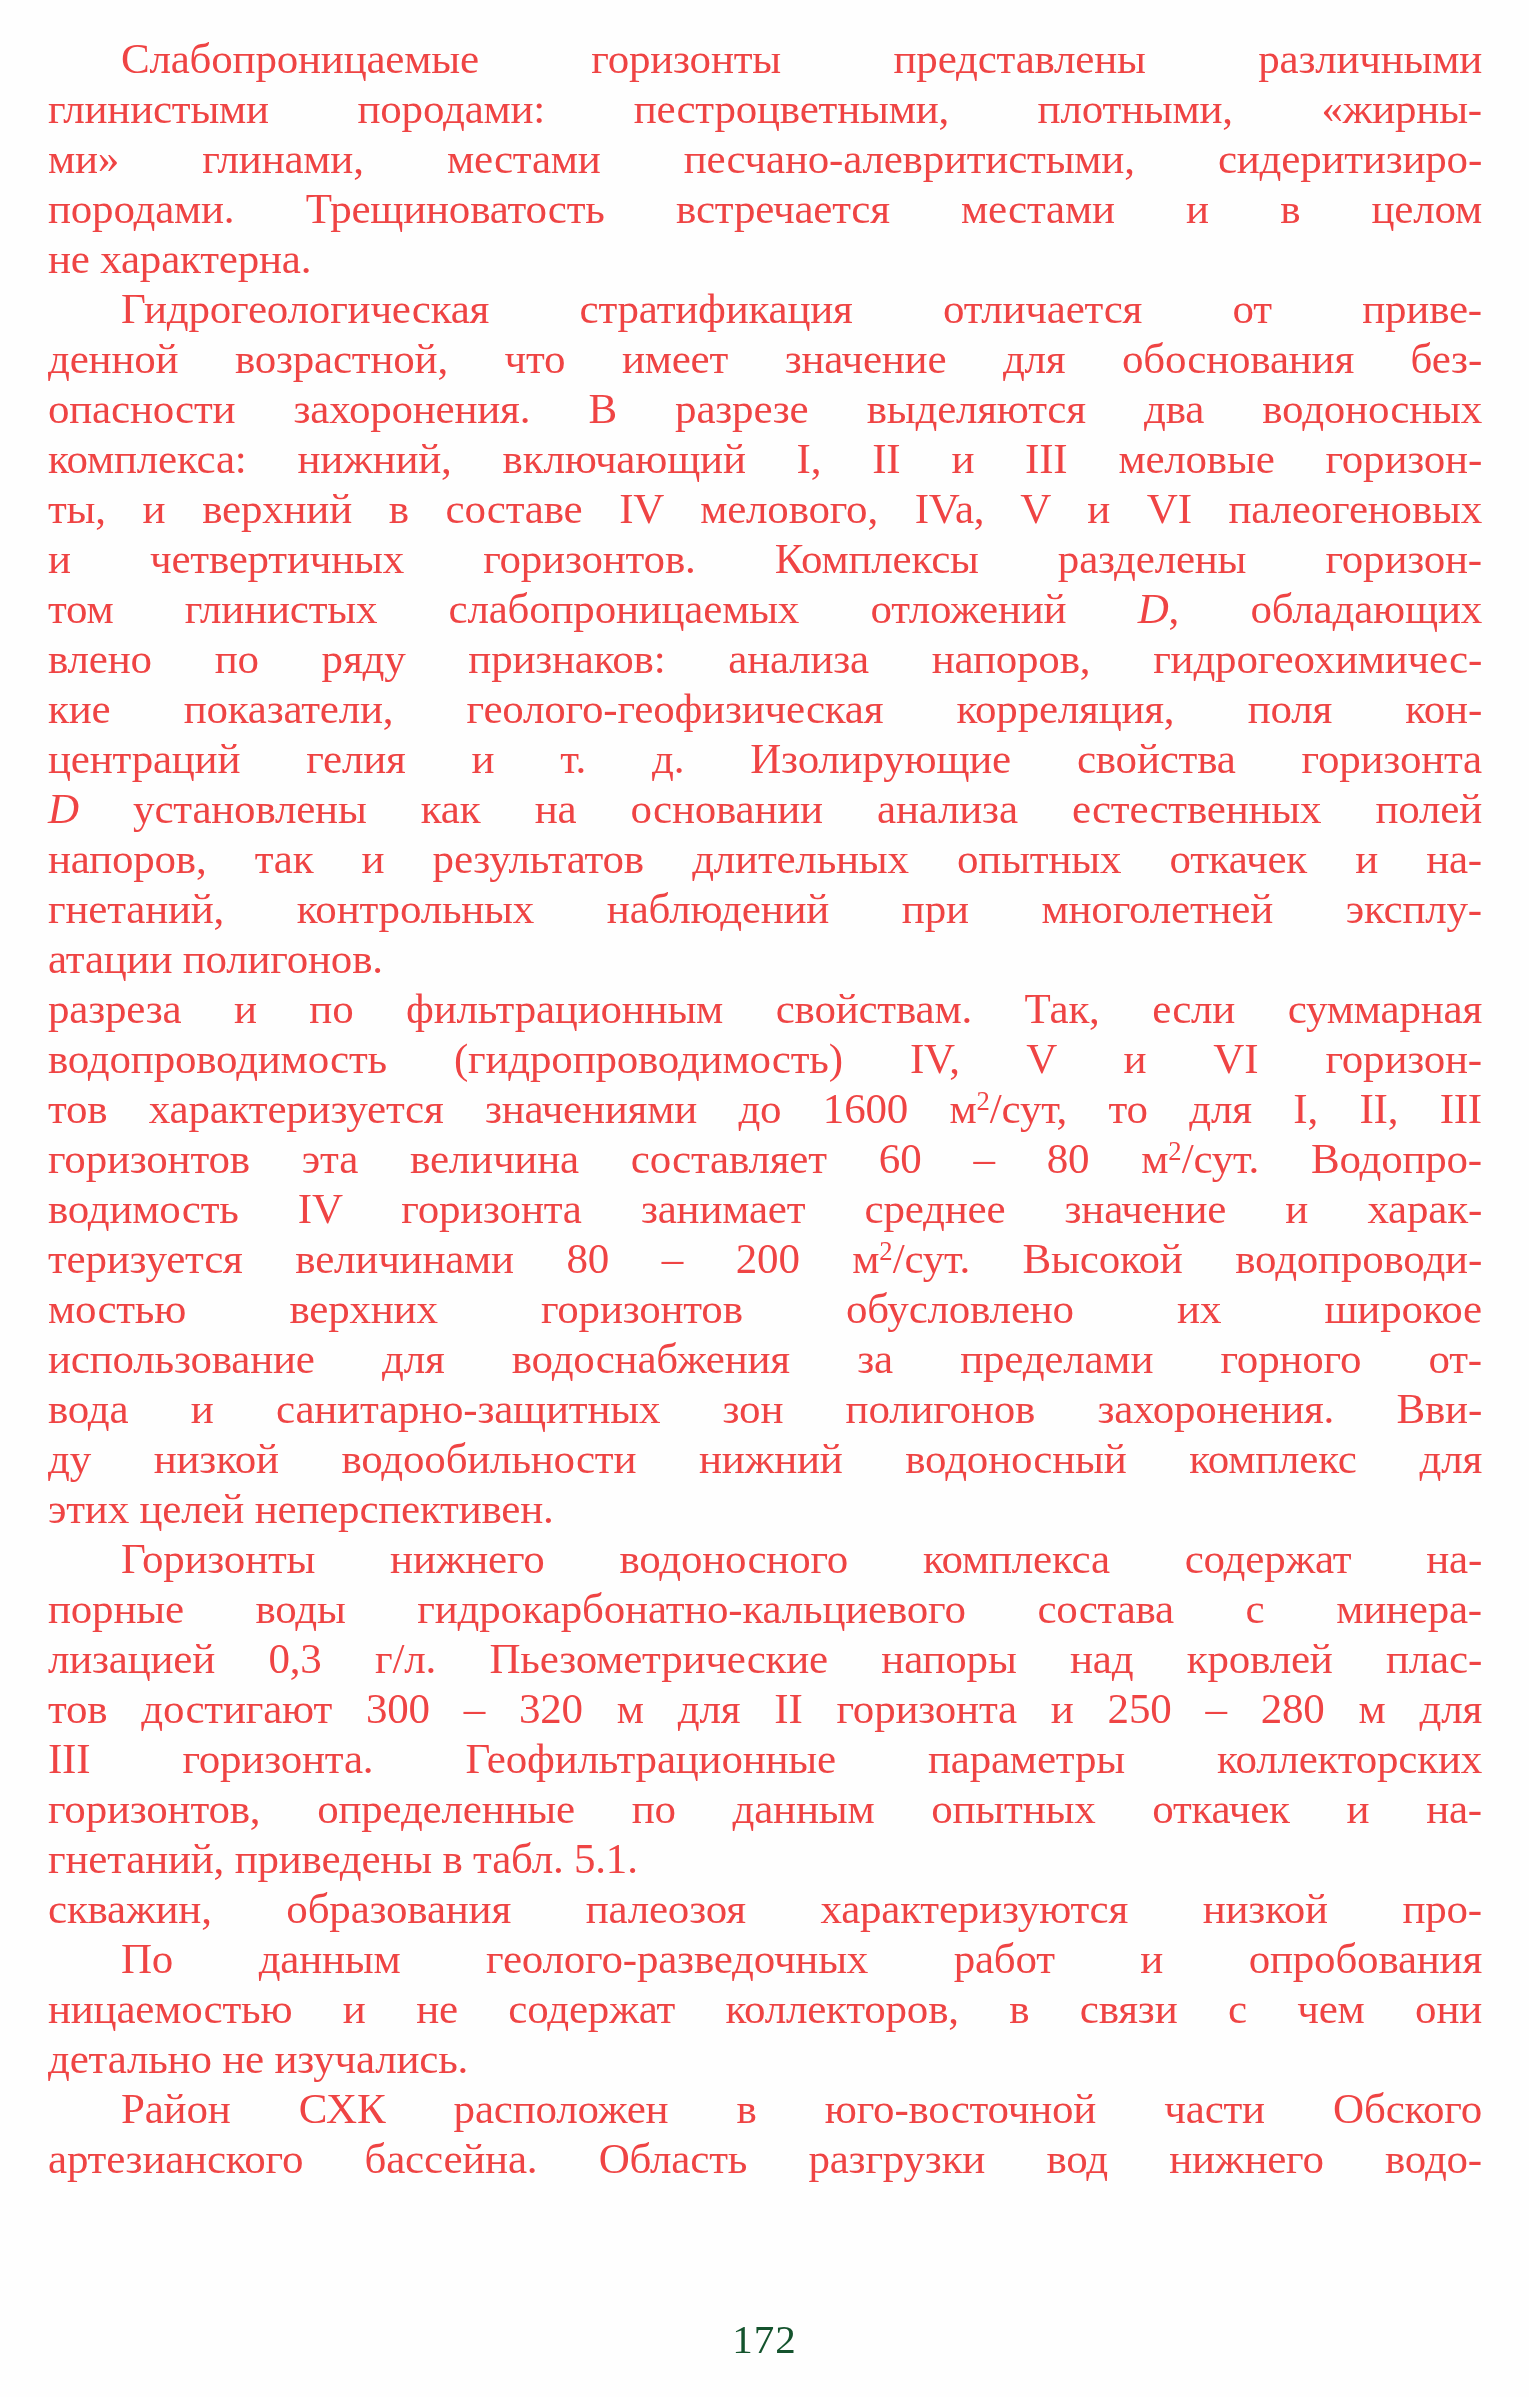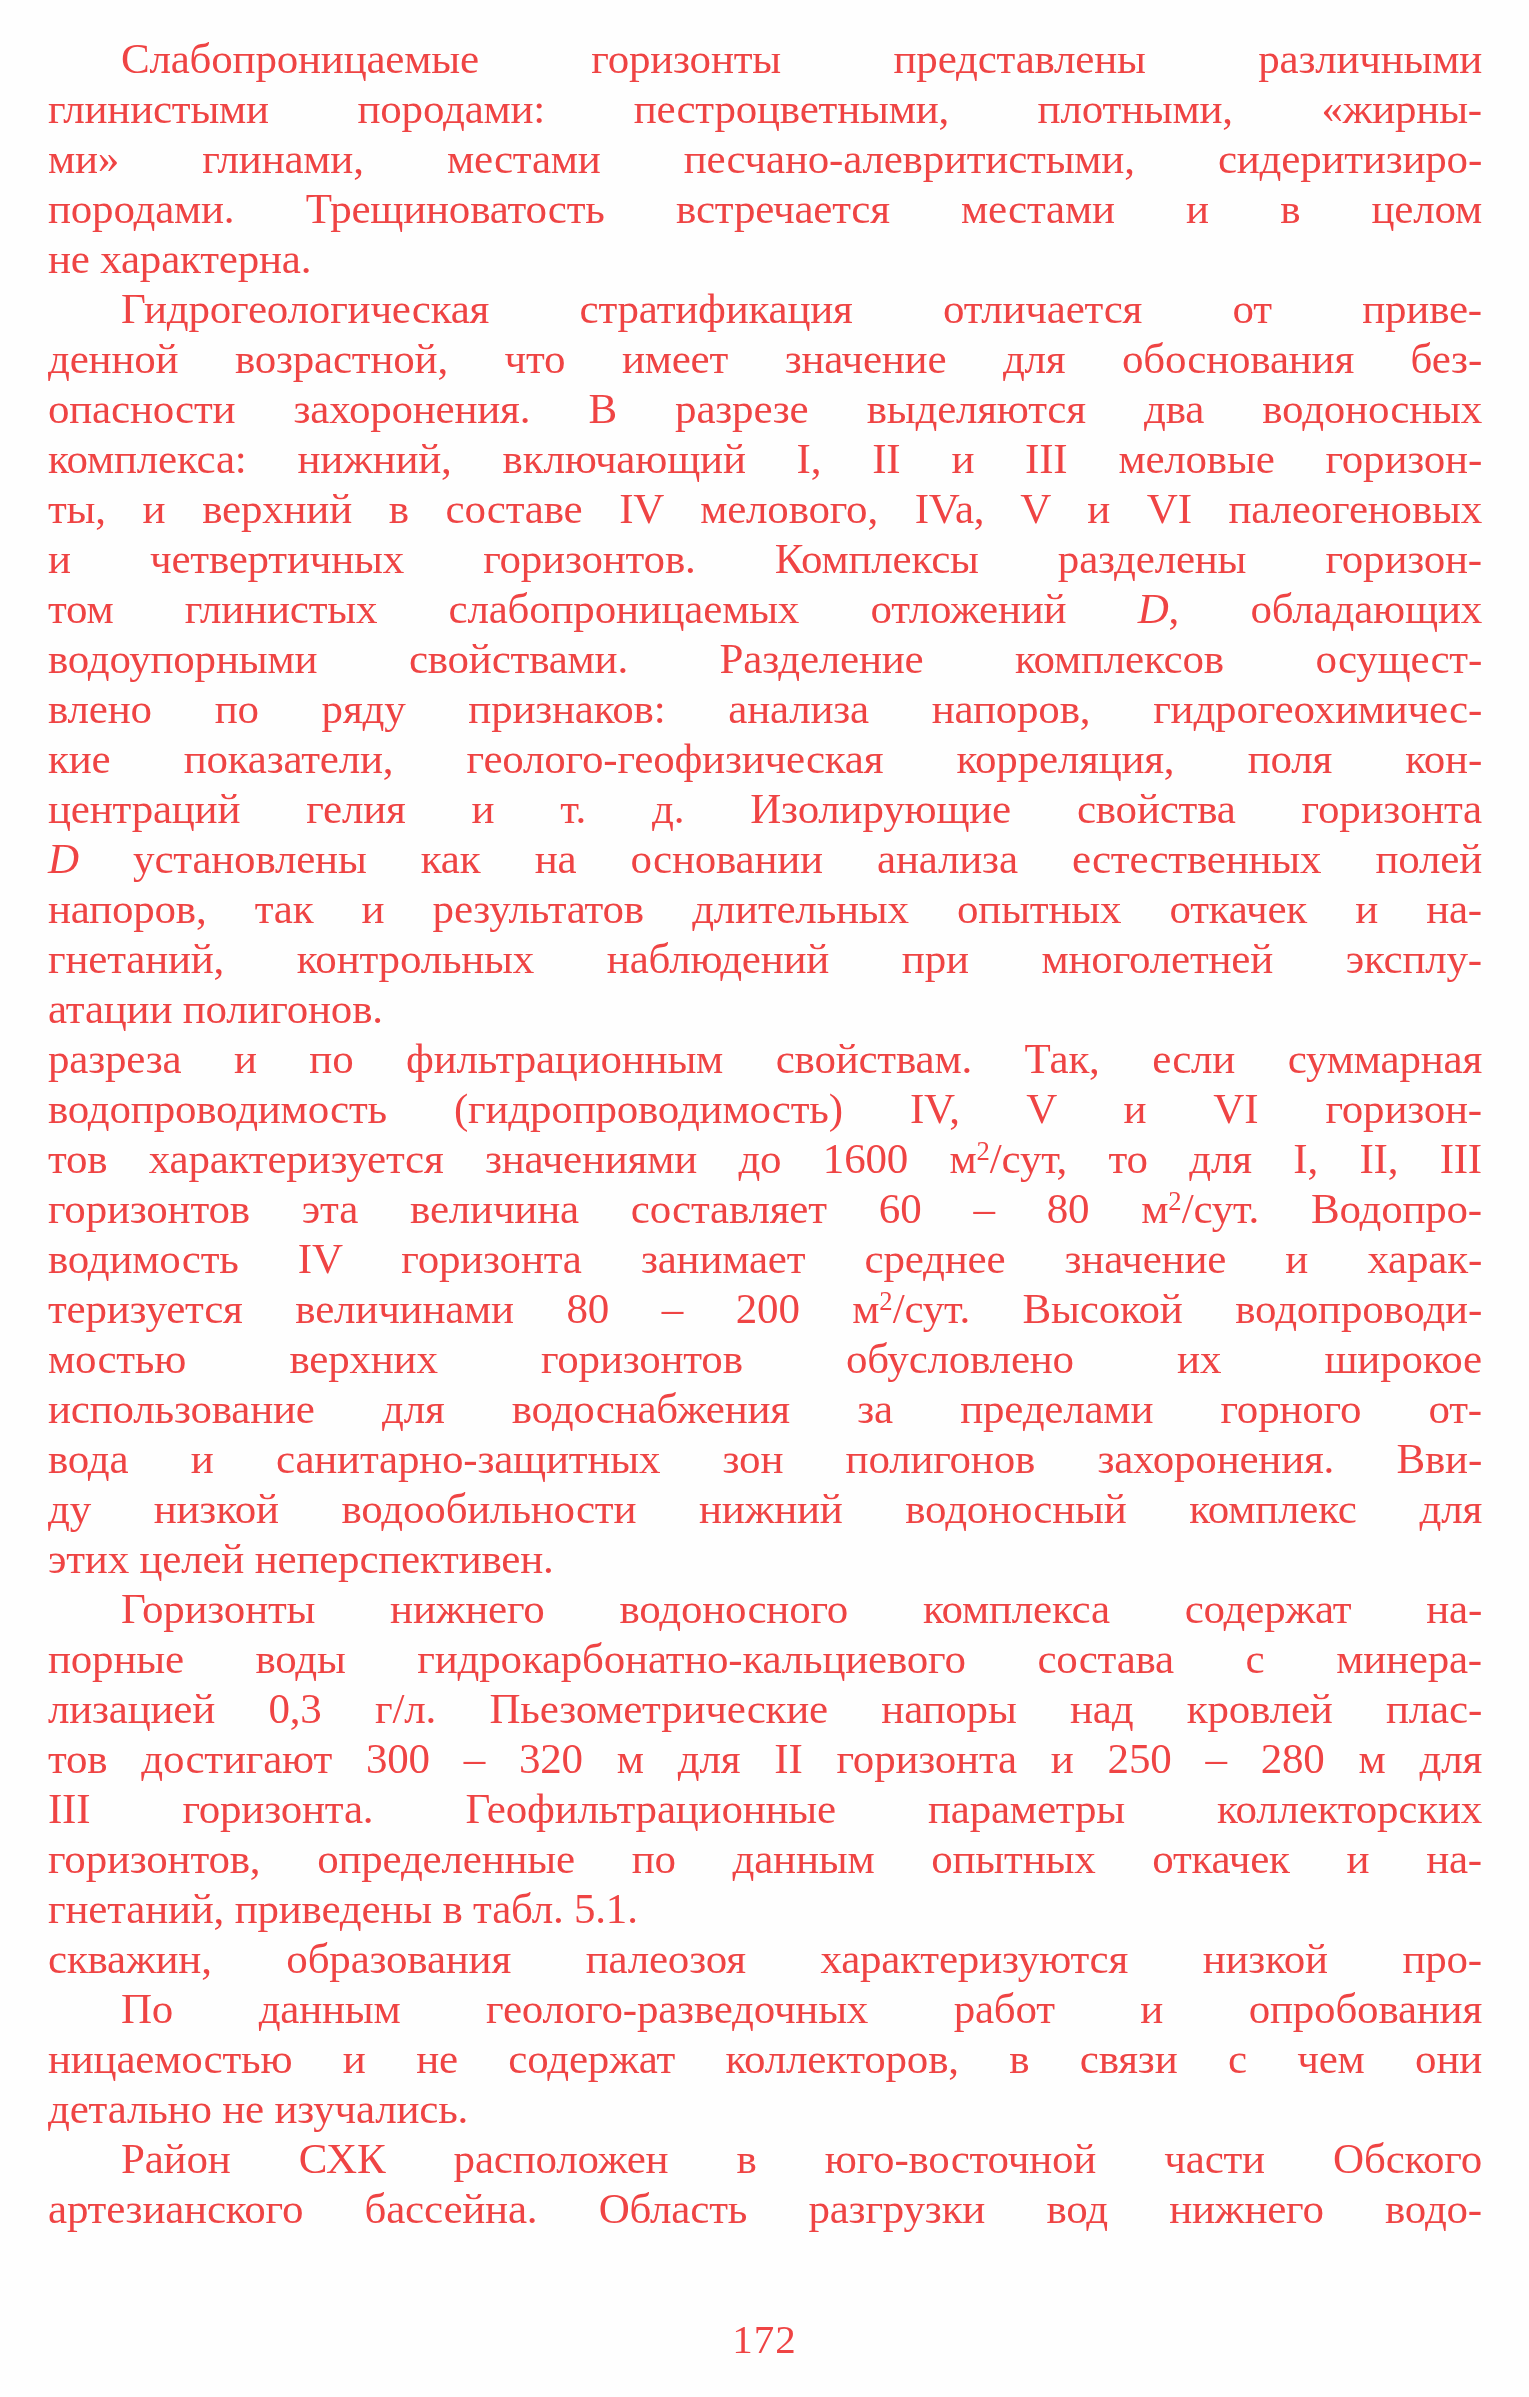--- a/index.html
+++ b/index.html
@@ -54,21 +54,21 @@
     letter-spacing: 0;
   }
   .page-number {
     position: absolute;
     left: 0;
     top: 2315px;
     width: 100%;
     text-align: center;
     font-family: "Liberation Serif", "DejaVu Serif", serif;
     font-size: 41px;
-    color: #ef4444;
+    color: #14532d;
     letter-spacing: 1px;
   }
 </style>
 </head>
 <body>
 
 <div class="scan-page">
   <div class="text-block">
       <div class="paragraph">
         <div class="line indent">Слабопроницаемые горизонты представлены различными</div>
@@ -78,21 +78,20 @@
         <div class="line last">не характерна.</div>
       </div>
       <div class="paragraph">
         <div class="line indent">Гидрогеологическая стратификация отличается от приве-</div>
         <div class="line">денной возрастной, что имеет значение для обоснования без-</div>
         <div class="line">опасности захоронения. В разрезе выделяются два водоносных</div>
         <div class="line">комплекса: нижний, включающий I, II и III меловые горизон-</div>
         <div class="line">ты, и верхний в составе IV мелового, IVa, V и VI палеогеновых</div>
         <div class="line">и четвертичных горизонтов. Комплексы разделены горизон-</div>
         <div class="line">том глинистых слабопроницаемых отложений <i>D</i>, обладающих</div>
-        <div class="line">водоупорными свойствами. Разделение комплексов осущест-</div>
         <div class="line">влено по ряду признаков: анализа напоров, гидрогеохимичес-</div>
         <div class="line">кие показатели, геолого-геофизическая корреляция, поля кон-</div>
         <div class="line">центраций гелия и т. д. Изолирующие свойства горизонта</div>
         <div class="line"><i>D</i> установлены как на основании анализа естественных полей</div>
         <div class="line">напоров, так и результатов длительных опытных откачек и на-</div>
         <div class="line">гнетаний, контрольных наблюдений при многолетней эксплу-</div>
         <div class="line last">атации полигонов.</div>
       </div>
       <div class="paragraph">
         <div class="line">разреза и по фильтрационным свойствам. Так, если суммарная</div>

